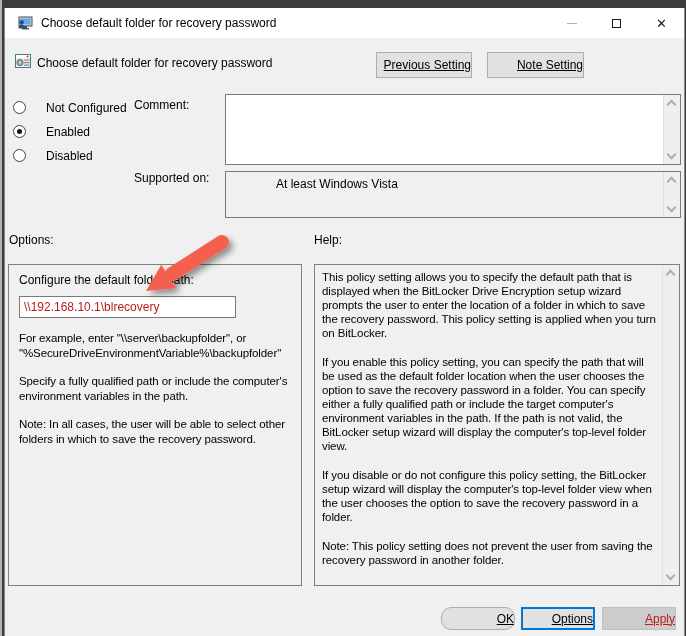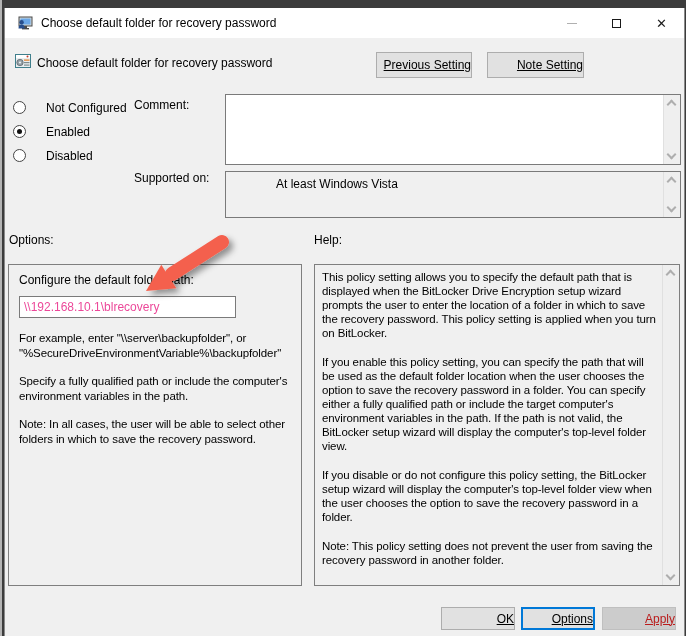--- a/index.html
+++ b/index.html
@@ -57,31 +57,31 @@
   .chev.up { top:6px; transform:rotate(-135deg); }
   .chev.down { bottom:6px; transform:rotate(45deg); }
 
   .lbl-options { position:absolute; left:4px; top:225px; }
   .lbl-help { position:absolute; left:309px; top:225px; }
 
   .options-box { position:absolute; left:3px; top:256px; width:294px; height:322px;
                  background:#f0f0f0; border:1px solid #7f7f7f; padding:8px 10px; }
   .options-box .opt-label { margin-bottom:9px; }
   .path-input { display:block; width:217px; height:22px; background:#fff; border:1px solid #7a7a7a;
-                font-family:inherit; font-size:12px; padding:0 4px; color:#ec4899; }
+                font-family:inherit; font-size:12px; padding:0 4px; color:#b91c1c; }
   .options-box p { margin-top:13px; line-height:15px; font-size:11.5px; letter-spacing:-0.1px; }
 
   .help-box { position:absolute; left:309px; top:256px; width:366px; height:322px;
               background:#f0f0f0; border:1px solid #7f7f7f; }
   .help-text { position:absolute; left:0; top:0; right:17px; bottom:0; padding:5px 4px 5px 7px;
                overflow:hidden; }
   .help-text p { margin:0 0 15px 0; line-height:14px; font-size:11.5px; letter-spacing:-0.1px; }
 
   
-  .btn-ok { position:absolute; left:436px; top:599px; width:74px; height:23px; }
+  .btn-ok { position:absolute; left:436px; top:599px; width:74px; height:23px;border-radius:10px; }
   .btn-cancel { position:absolute; left:516px; top:599px; width:74px; height:23px;
                 border:2px solid #0078d7; }
   .btn-apply { position:absolute; left:597px; top:599px; width:74px; height:23px;
                background:#cccccc; border:1px solid #bfbfbf; color:#b91c1c; }
 
   .arrow-overlay { position:absolute; left:0; top:0; width:686px; height:636px;
                    pointer-events:none; }
 </style>
 </head>
 <body>

